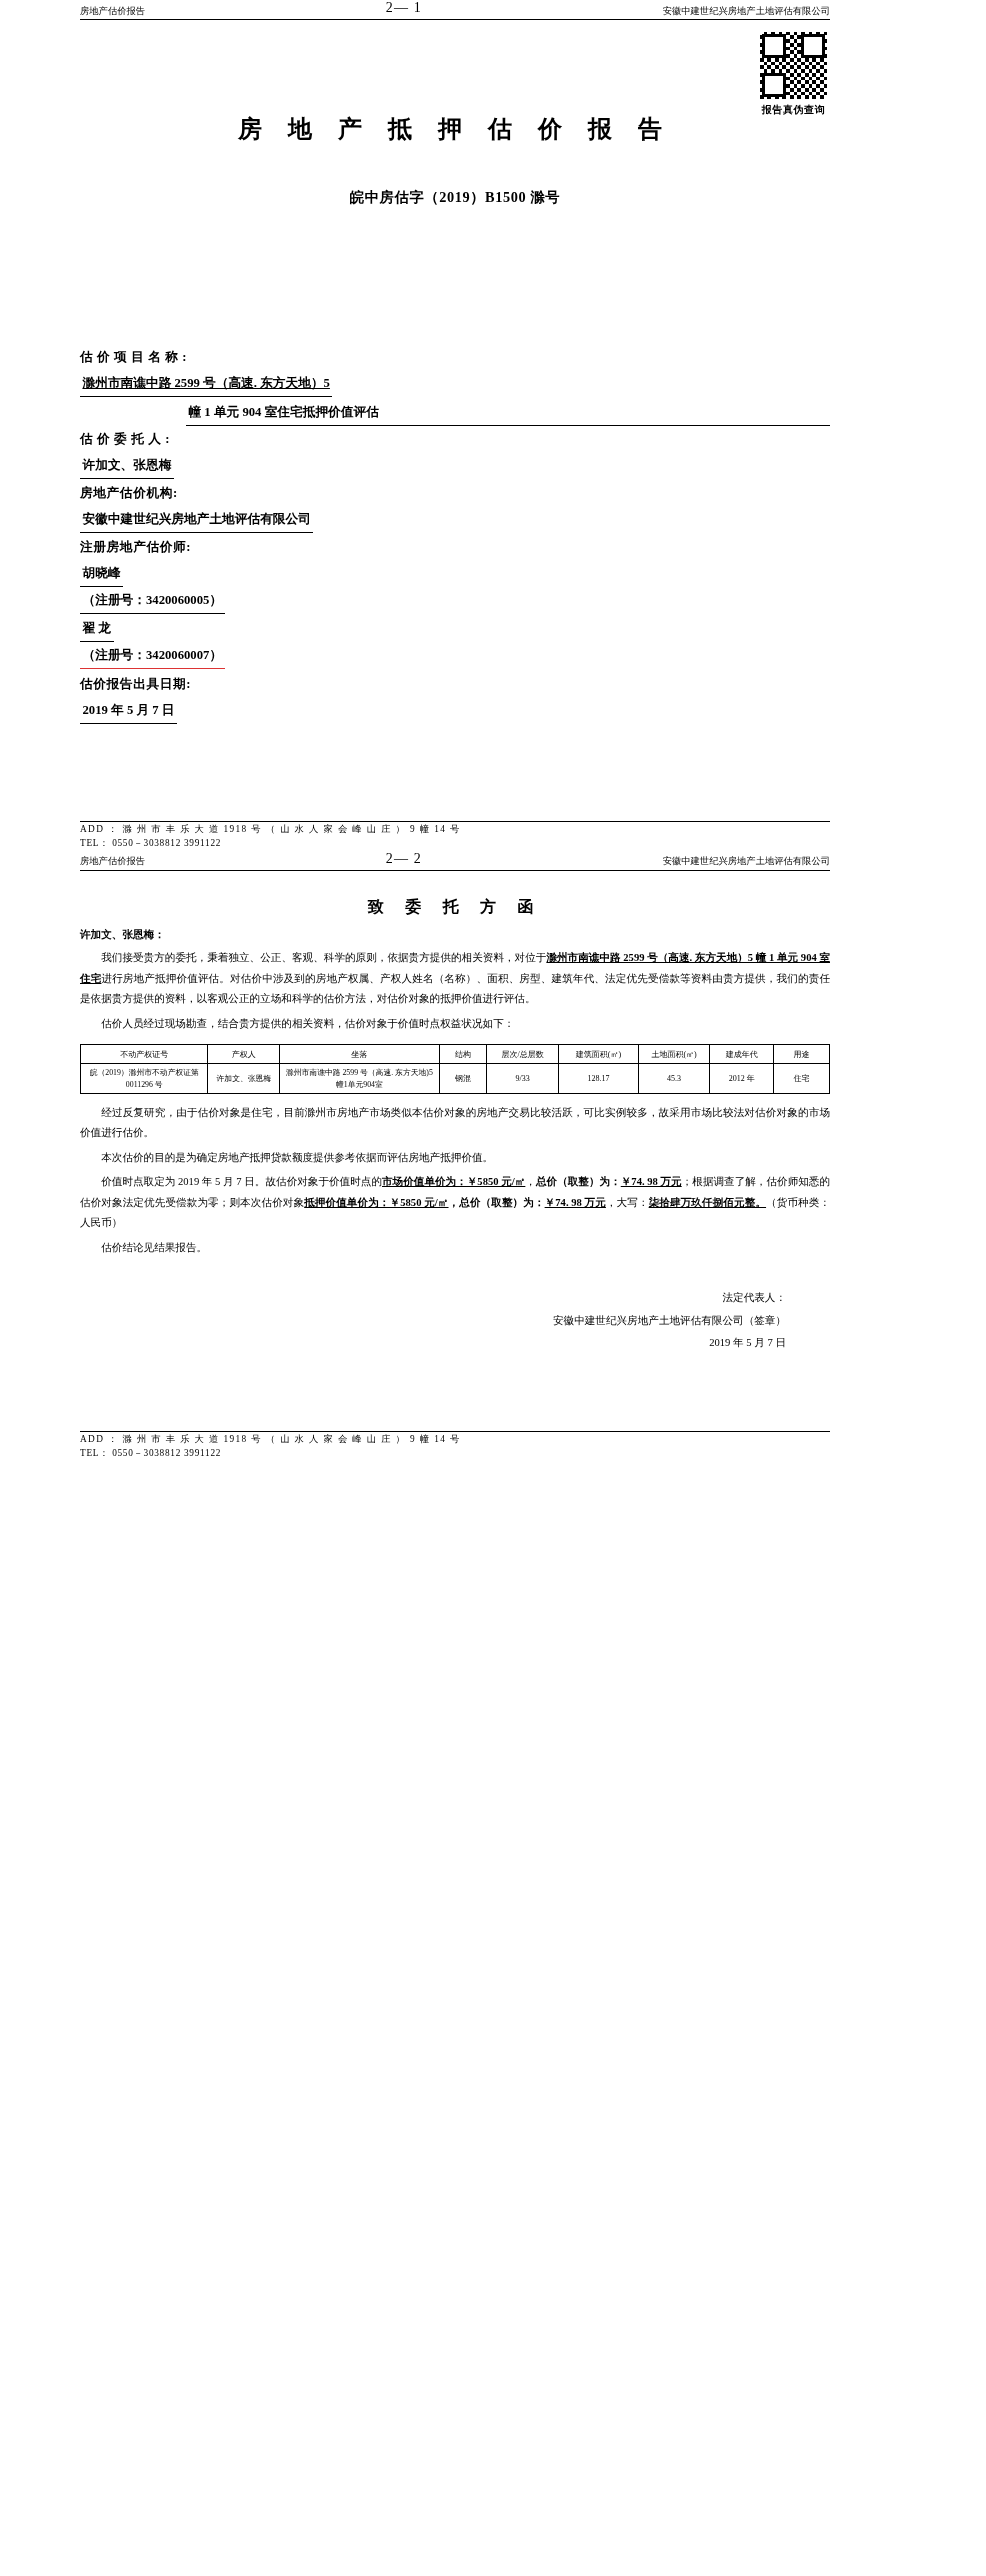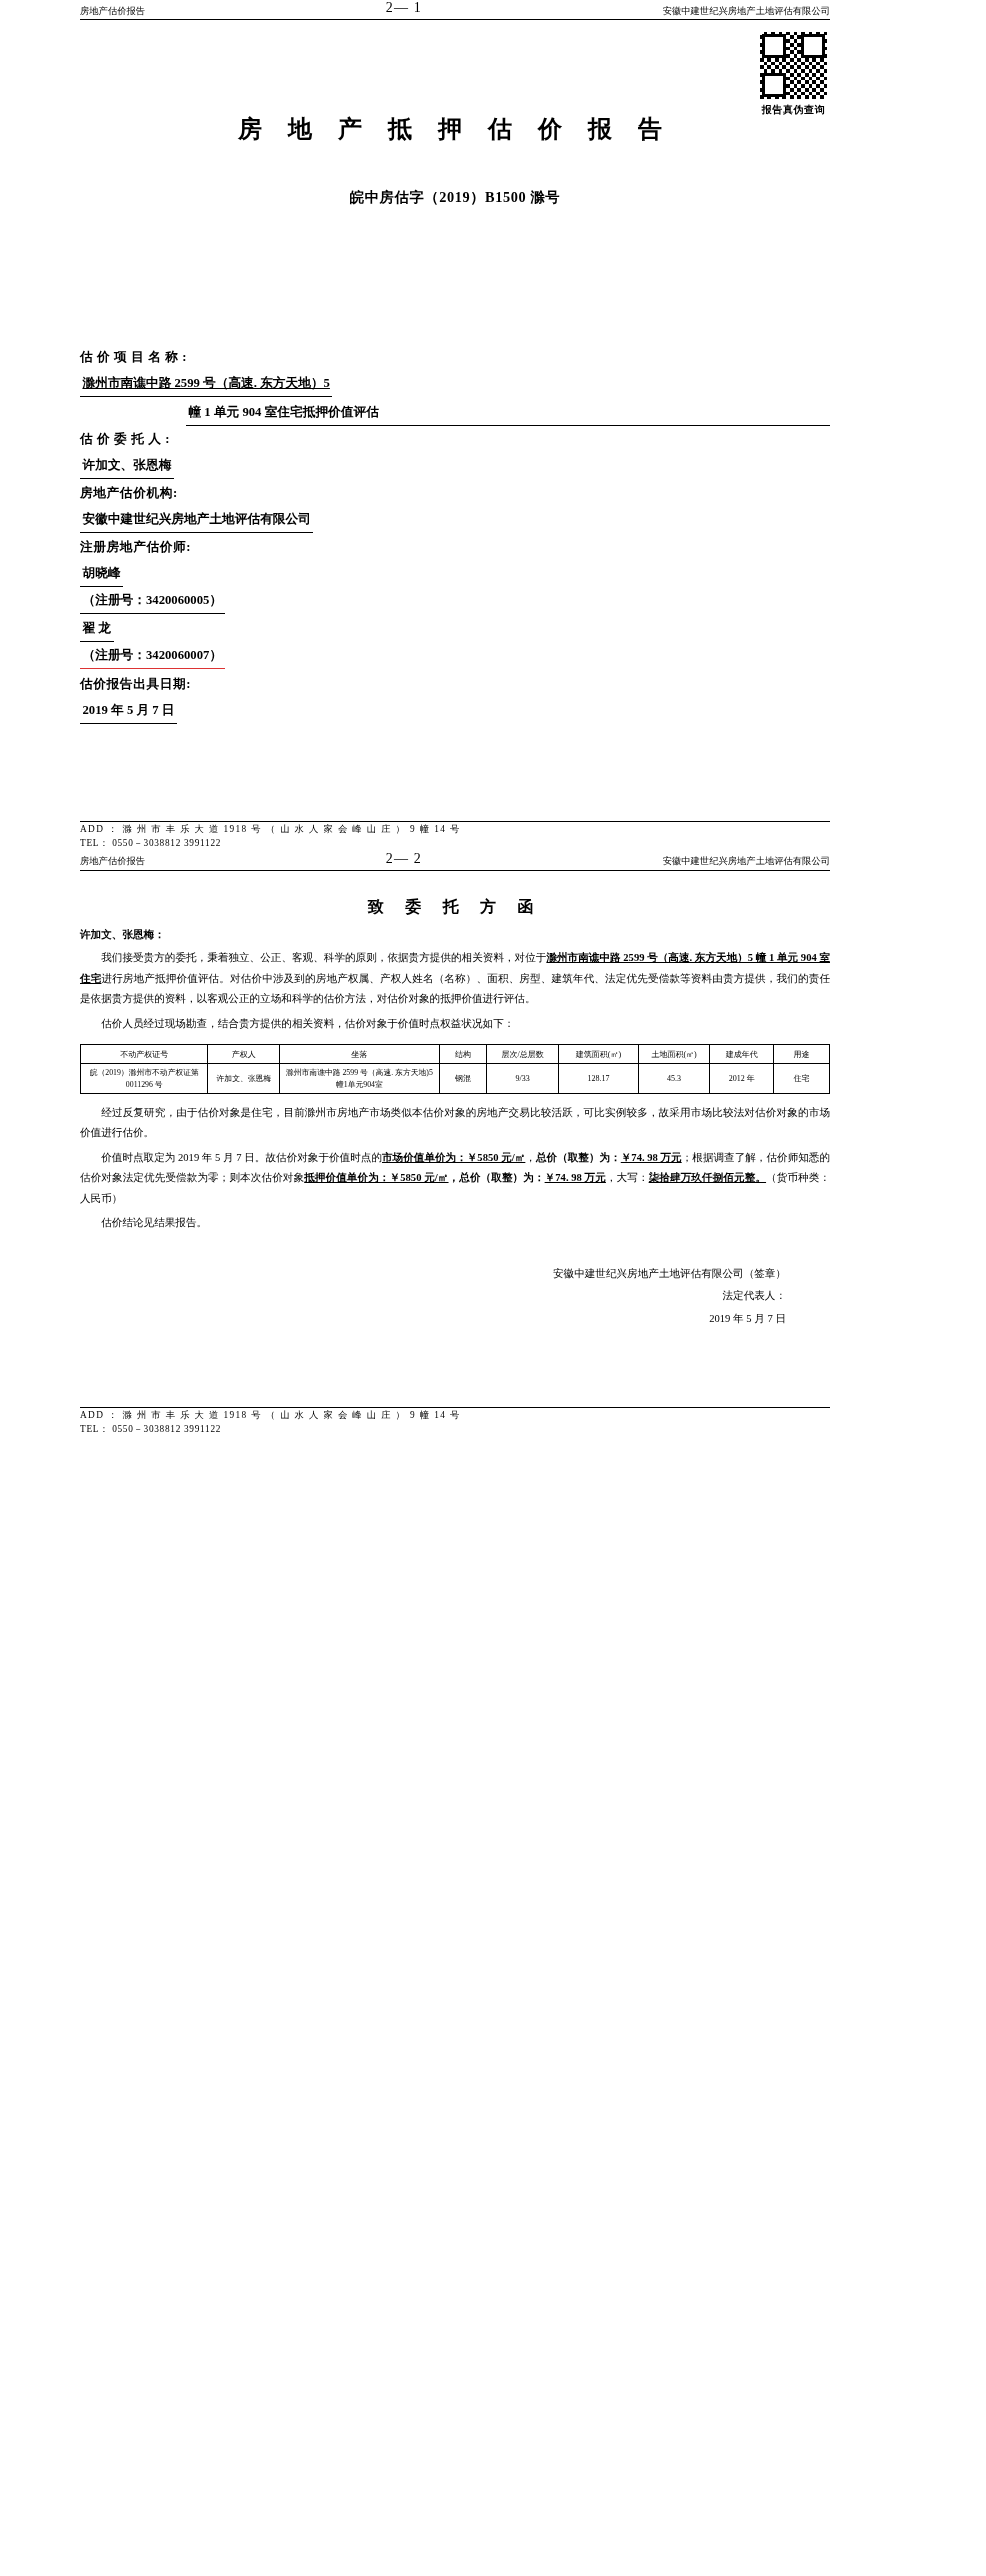--- a/index.html
+++ b/index.html
@@ -318,30 +318,31 @@
           <td>9/33</td>
           <td>128.17</td>
           <td>45.3</td>
           <td>2012 年</td>
           <td>住宅</td>
         </tr>
       </tbody>
     </table>
 
     <p class="body">经过反复研究，由于估价对象是住宅，目前滁州市房地产市场类似本估价对象的房地产交易比较活跃，可比实例较多，故采用市场比较法对估价对象的市场价值进行估价。</p>
+    <p class="body">本次估价的目的是为确定房地产抵押贷款额度提供参考依据而评估房地产抵押价值。</p>
 
     <p class="body">
       <span>价值时点取定为 2019 年 5 月 7 日。故估价对象于价值时点的</span><span class="u">市场价值单价为：￥5850 元/㎡</span><span>，</span><span class="b">总价（取整）为：</span><span class="u">￥74. 98 万元</span><span>；根据调查了解，估价师知悉的估价对象法定优先受偿款为零；则本次估价对象</span><span class="u">抵押价值单价为：￥5850 元/㎡</span><span class="b">，总价（取整）为：</span><span class="u">￥74. 98 万元</span><span>，大写：</span><span class="u">柒拾肆万玖仟捌佰元整。</span><span>（货币种类：人民币）</span>
     </p>
 
     <p class="body">估价结论见结果报告。</p>
 
     <div class="sign-block">
+      <div>法定代表人：</div>
       <div>安徽中建世纪兴房地产土地评估有限公司（签章）</div>
-      <div>法定代表人：</div>
       <div>2019 年 5 月 7 日</div>
     </div>
 
     <div style="height:56px"></div>
 
     <div class="foot">
       <div class="addr">ADD ： 滁 州 市 丰 乐 大 道 1918 号 （ 山 水 人 家 会 峰 山 庄 ） 9 幢 14 号</div>
       <div class="tel">TEL： 0550－3038812 3991122</div>
     </div>
 

